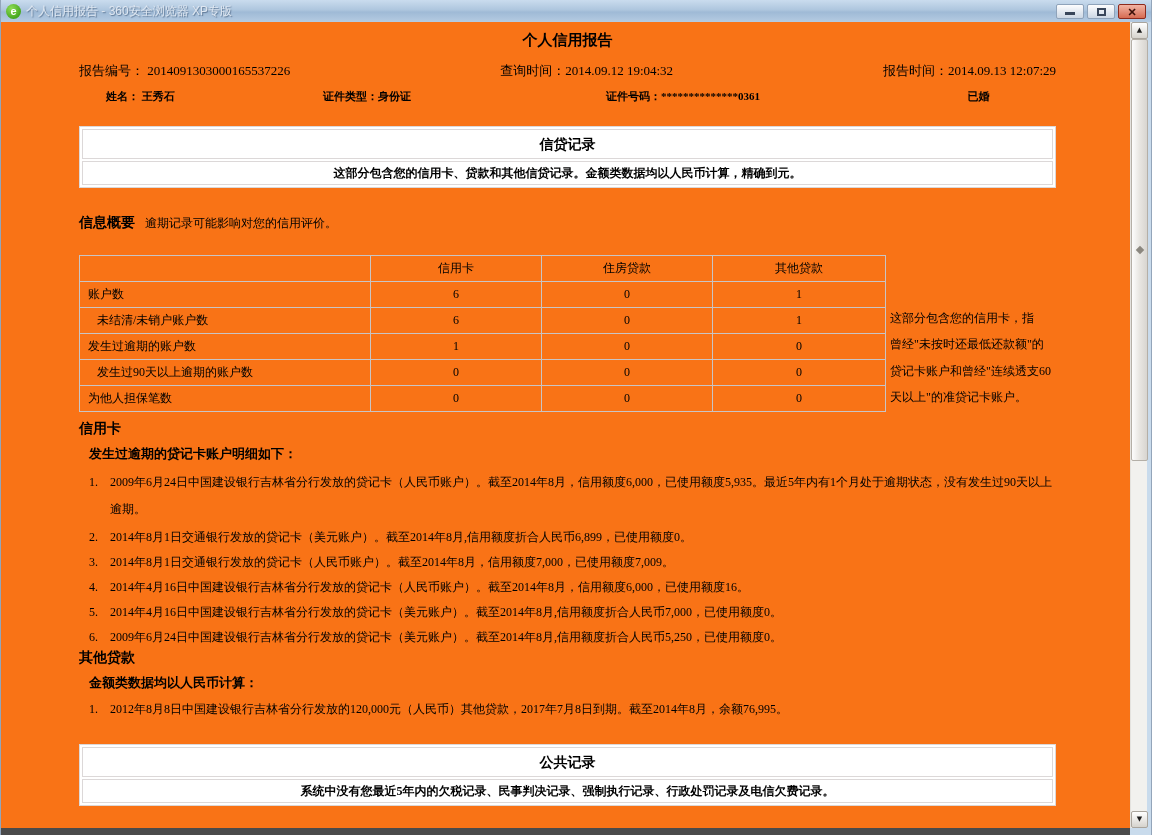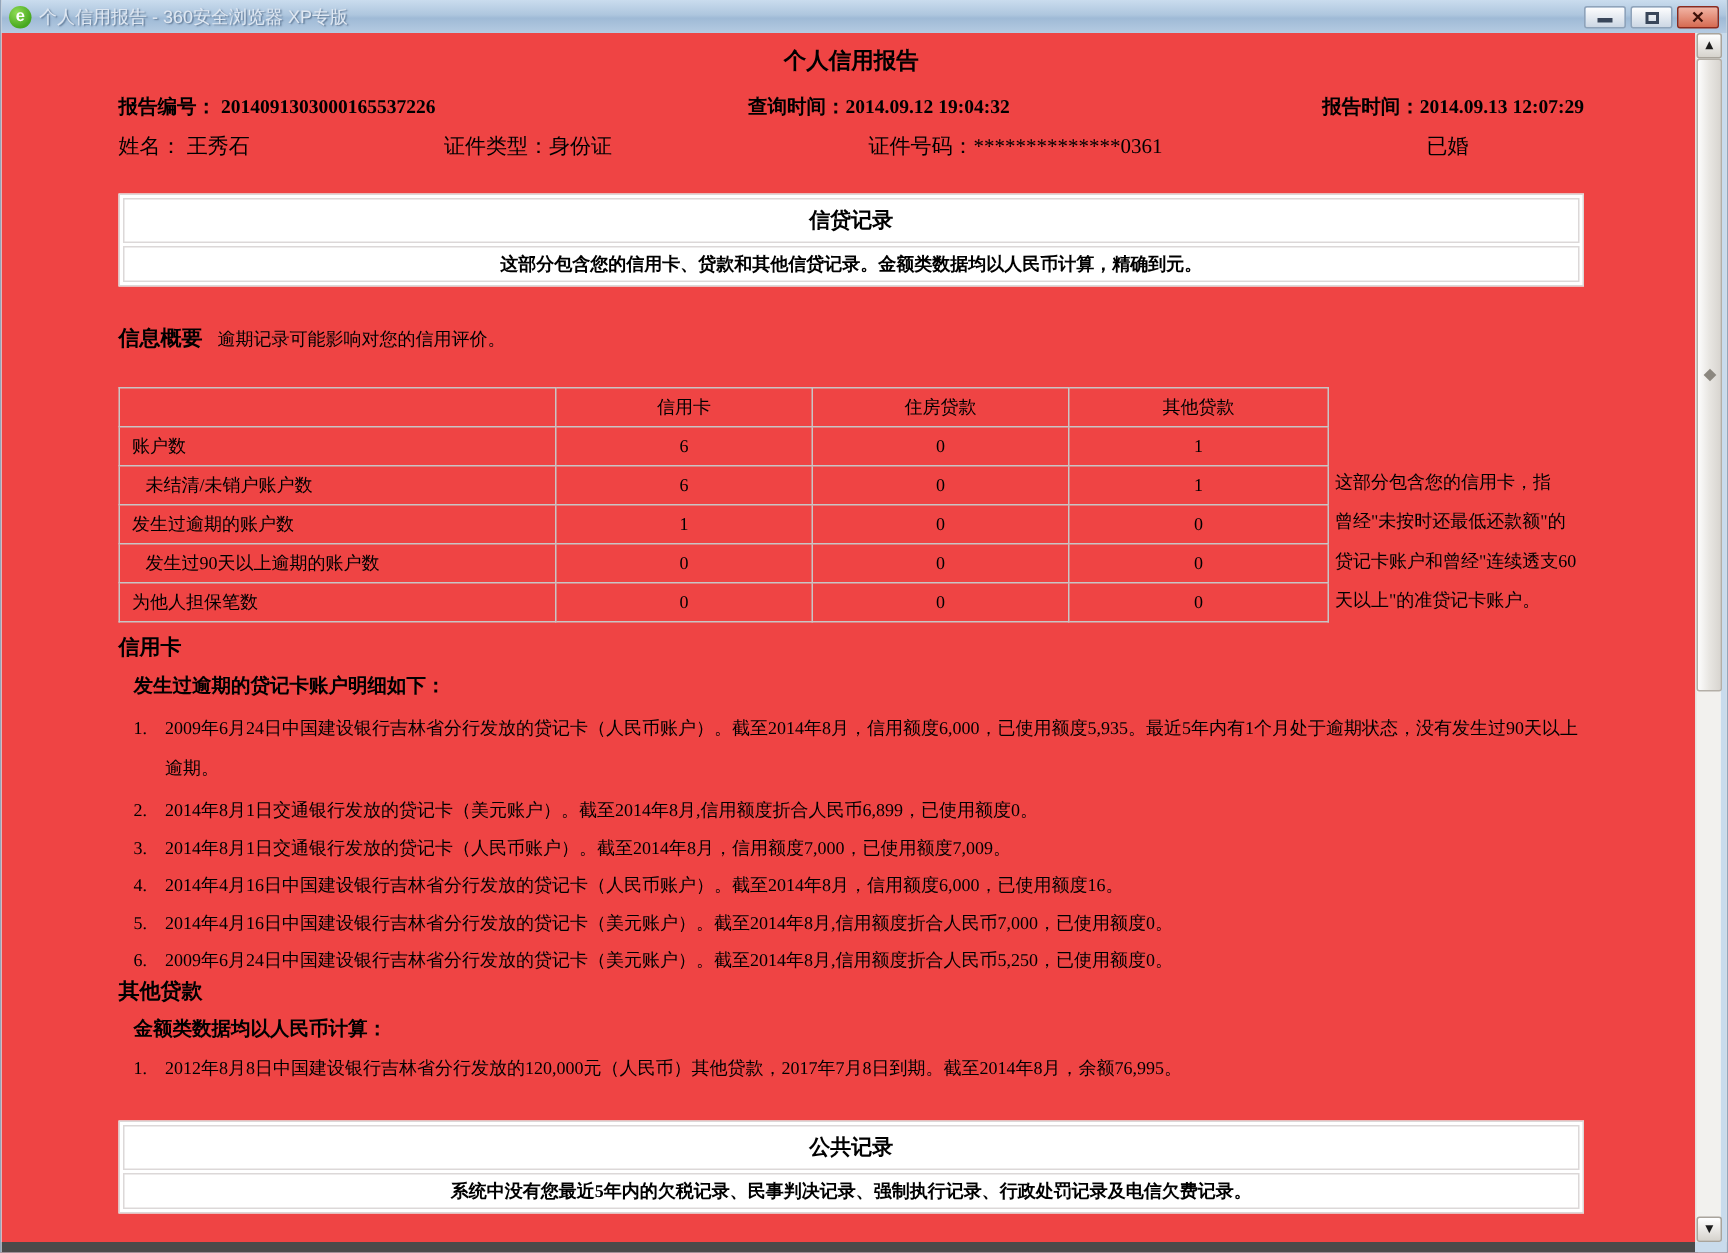--- a/index.html
+++ b/index.html
@@ -39,25 +39,25 @@
   }
   .glyph-min { position:absolute; left:8px; bottom:3px; width:10px; height:3px; background:#39465a; }
   .glyph-max { position:absolute; left:9px; top:3px; width:9px; height:8px; border:2px solid #39465a; }
   .glyph-close {
     position:absolute; left:0; top:0; width:100%; height:100%;
     color:#3c1008; font-size:11px; font-weight:bold; line-height:14px; text-align:center;
     font-family:"Liberation Sans",sans-serif;
   }
   
   .win-body { position:relative; height:806px; background:#ffffff; border-right:4px solid #c9dbec; }
-  .page { position:absolute; left:0; top:0; right:17px; bottom:0; overflow:hidden; background:#ef4444; }
+  .page { position:absolute; left:0; top:0; right:17px; bottom:0; overflow:hidden; background:#f97316; }
   .content { margin-left:78px; width:977px; color:#000; font-size:12px; }
   .main-title { padding-top:9px; text-align:center; font-size:15px; font-weight:bold; }
-  .info-row1 { display:flex; justify-content:space-between; margin-top:12px; font-weight:bold; font-size:13px; white-space:nowrap; }
-  .info-row2 { display:grid; grid-template-columns:217px 283px 295px 1fr; margin-top:9px; font-weight:normal; font-size:14px; white-space:nowrap; }
+  .info-row1 { display:flex; justify-content:space-between; margin-top:12px; font-weight:normal; font-size:13px; white-space:nowrap; }
+  .info-row2 { display:grid; grid-template-columns:217px 283px 295px 1fr; margin-top:9px; font-weight:bold; font-size:11px; white-space:nowrap;margin-left:27px; }
   .info-row2 .marital { text-align:center; }
   
   .section-box { margin-top:22px; border:1px solid #dcd8d8; padding:2px; background:#fff; }
   .section-box .row-title {
     border:1px solid #dcd8d8; margin-bottom:2px; height:30px; line-height:29px;
     text-align:center; font-size:14px; font-weight:bold;
   }
   .section-box .row-desc {
     border:1px solid #dcd8d8; height:24px; line-height:23px;
     text-align:center; font-size:12px; font-weight:bold;

